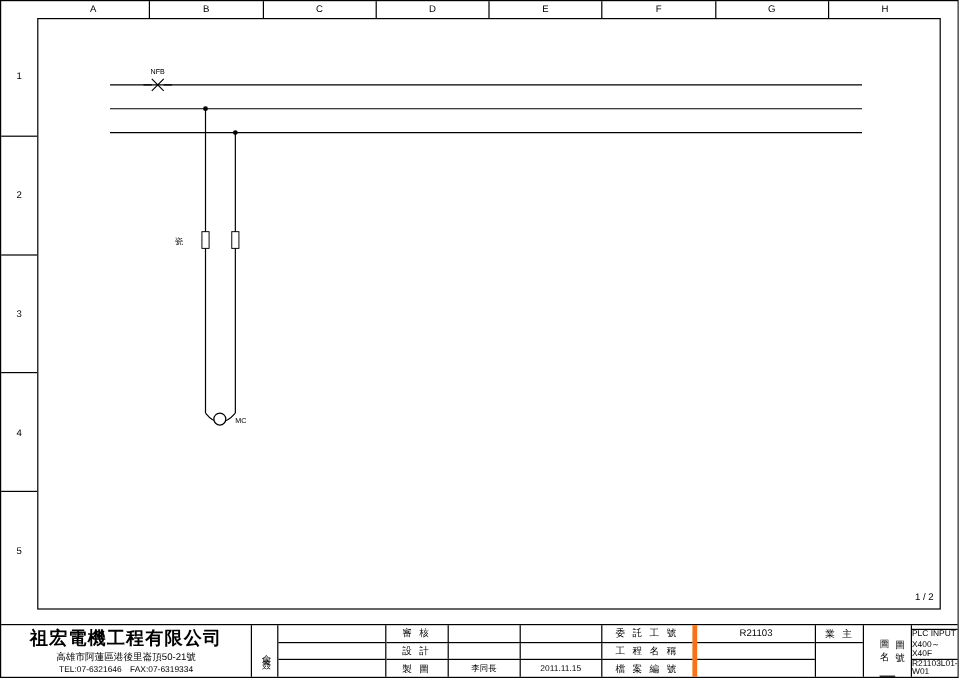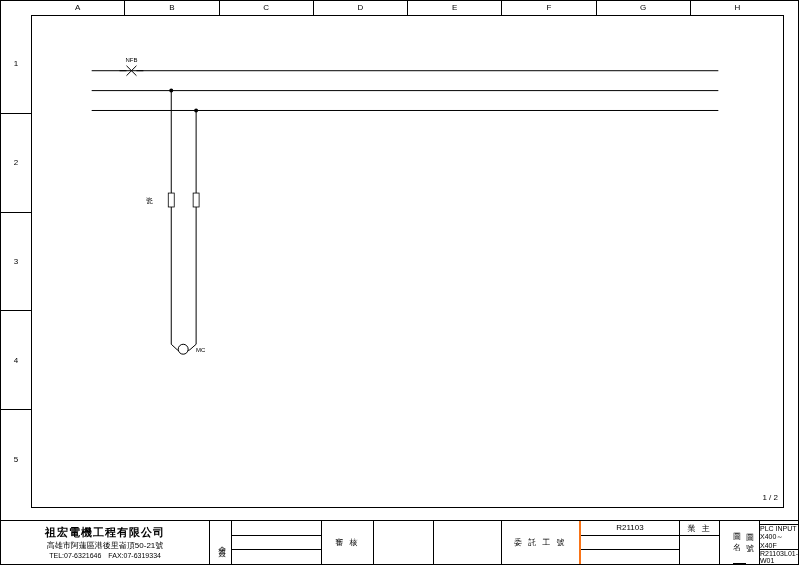--- a/index.html
+++ b/index.html
@@ -8,28 +8,28 @@
   .inner-frame { position: absolute; left: 30px; top: 14px; right: 14px; bottom: 56px; border: 1px solid #000; }
   .col-labels { position: absolute; top: 0; left: 30px; right: 14px; height: 14px; display: flex; }
   .col-cell { flex: 1; border-left: 1px solid #000; text-align: center; font-size: 8px; line-height: 14px; }
   .col-cell:first-child { border-left: none; }
   .row-labels { position: absolute; left: 0; top: 14px; width: 30px; bottom: 56px; display: flex; flex-direction: column; }
   .row-cell { flex: 1; border-top: 1px solid #000; text-align: center; font-size: 8px; display: flex; align-items: center; justify-content: center; }
   .row-cell:first-child { border-top: none; }
   .drawing { position: absolute; inset: 0; }
   .title-block { position: absolute; left: 0; bottom: 0; right: 0; height: 44px; border-top: 1px solid #000; display: flex; }
   .tb-company { width: 210px; border-right: 1px solid #000; display: flex; flex-direction: column; align-items: center; justify-content: center; padding: 2px 4px; }
-  .tb-company .name { font-size: 11px; font-weight: 600; letter-spacing: 1px; }
+  .tb-company .name { font-size: 15px; font-weight: 600; letter-spacing: 1px; }
   .tb-company .addr { font-size: 8px; }
   .tb-company .tel { font-size: 7px; }
   .tb-seal { width: 22px; border-right: 1px solid #000; font-size: 8px; display: flex; align-items: center; justify-content: center; writing-mode: vertical-rl; letter-spacing: 4px; }
   .tb-blank1 { width: 90px; border-right: 1px solid #000; display:flex; flex-direction:column;}
   .tb-blank1 > div { flex:1; border-bottom:1px solid #000;}
   .tb-blank1 > div:last-child{border-bottom:none;}
-  .tb-mid { width: 260px; border-right: 2px solid #f97316; display: flex; flex-direction: column; }
+  .tb-mid { width: 260px; border-right: 4px solid #f97316; display: flex; flex-direction: column; }
   .tb-mid-row { flex: 1; display: flex; border-bottom: 1px solid #000; }
   .tb-mid-row:last-child { border-bottom: none; }
   .tb-mid-row .lbl { width: 52px; border-right: 1px solid #000; font-size: 8px; display:flex; align-items:center; justify-content:center; letter-spacing:2px;}
   .tb-mid-row .v1 { width: 60px; border-right: 1px solid #000; font-size: 7px; display:flex;align-items:center;justify-content:center;}
   .tb-mid-row .v2 { width: 68px; border-right: 1px solid #000; font-size: 7px; display:flex;align-items:center;justify-content:center;}
   .tb-mid-row .lbl2 { flex:1; font-size: 8px; display:flex;align-items:center;justify-content:center; letter-spacing:2px;}
   .tb-right1 { width: 100px; border-right:1px solid #000; display:flex; flex-direction:column;}
   .tb-right1 .r { flex:1; border-bottom:1px solid #000; font-size:8px; display:flex;align-items:center;justify-content:center;}
   .tb-right1 .r:last-child{border-bottom:none;}
   .tb-right2 { width:40px; border-right:1px solid #000; display:flex; flex-direction:column;}
@@ -115,20 +115,32 @@
         <div></div>
         <div></div>
       </div>
     <div class="tb-mid">
       <div class="tb-mid-row">
         <div class="lbl">審 核</div>
         <div class="v1"></div>
         <div class="v2"></div>
         <div class="lbl2">委 託 工 號</div>
       </div>
+      <div class="tb-mid-row">
+        <div class="lbl">設 計</div>
+        <div class="v1"></div>
+        <div class="v2"></div>
+        <div class="lbl2">工 程 名 稱</div>
+      </div>
+      <div class="tb-mid-row">
+        <div class="lbl">製 圖</div>
+        <div class="v1">李同長</div>
+        <div class="v2">2011.11.15</div>
+        <div class="lbl2">檔 案 編 號</div>
+      </div>
     </div>
     <div class="tb-right1">
       <div class="r">R21103</div>
       <div class="r"></div>
       <div class="r"></div>
     </div>
     <div class="tb-right2">
       <div class="r">業 主</div>
       <div class="r" style="border-bottom:none;flex:2"></div>
     </div>

